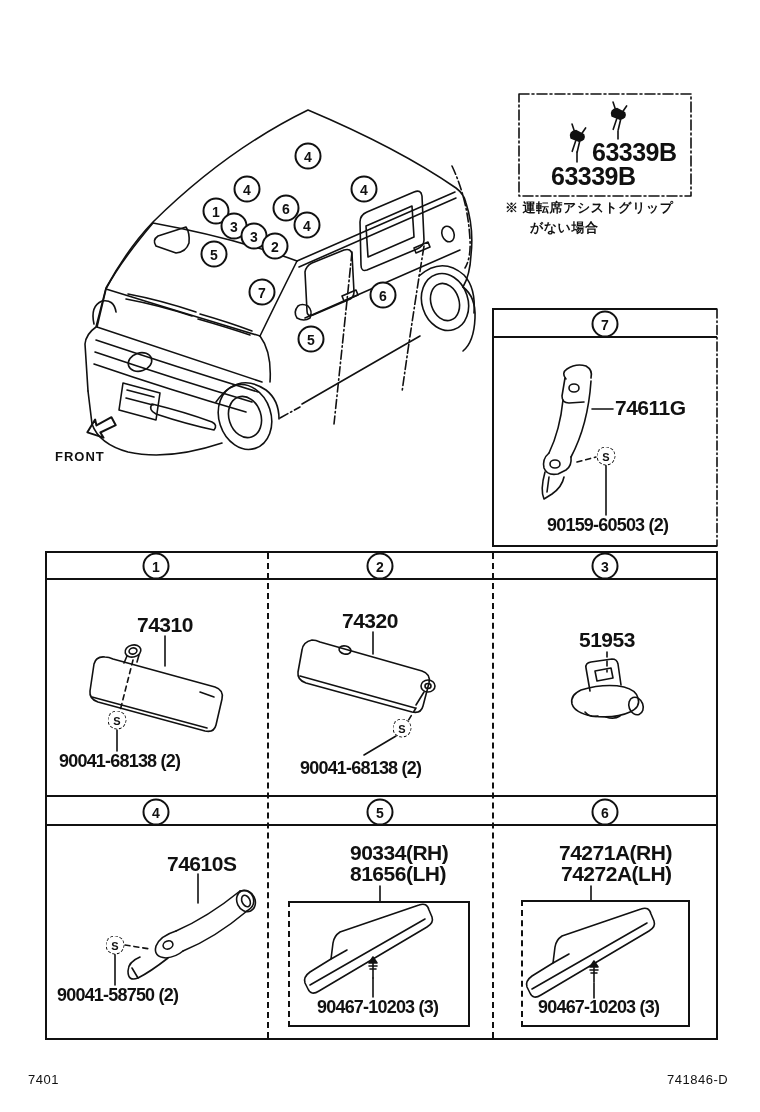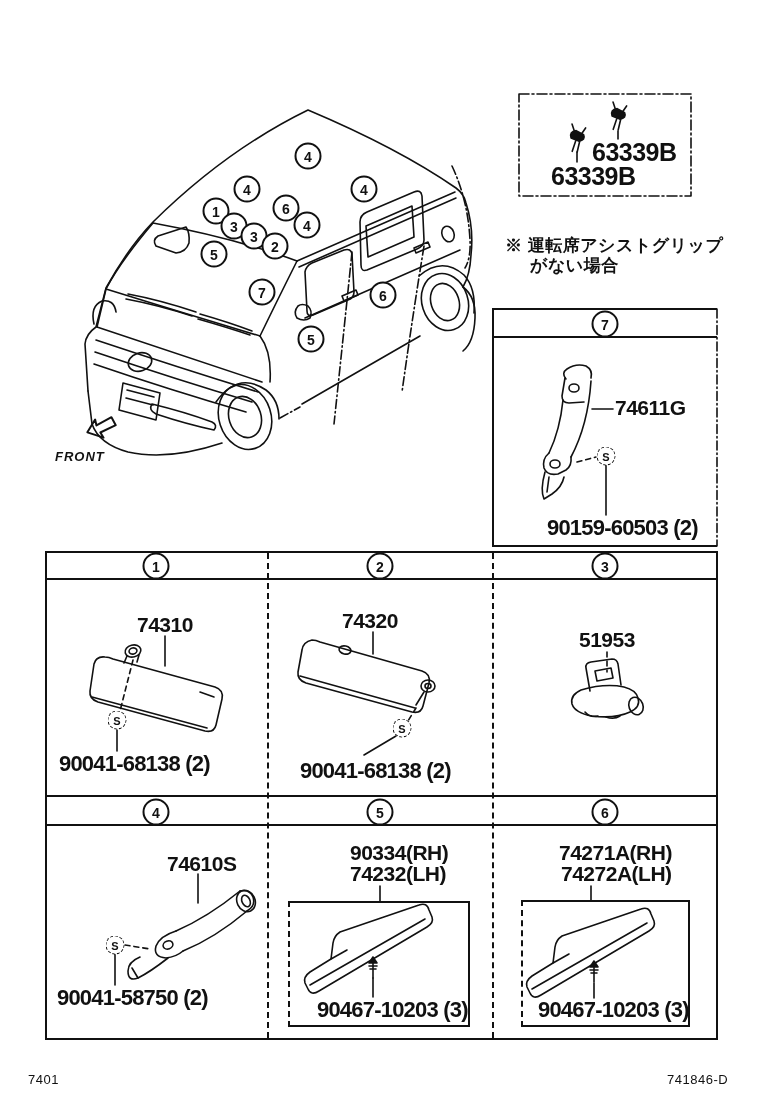--- a/index.html
+++ b/index.html
@@ -1,24 +1,24 @@
 <!DOCTYPE html>
 <html><head>
 <meta charset="utf-8">
 <style>
   html,body{margin:0;padding:0;background:#e8e8e8;}
   .page{position:relative;width:760px;height:1112px;background:#ffffff;color:#111;
         font-family:"Liberation Sans",sans-serif;overflow:hidden;margin:0 auto;}
   #art{position:absolute;left:0;top:0;width:760px;height:1112px;}
   .lbl{position:absolute;white-space:pre;font-weight:700;color:#111;line-height:1.05;}
   .part{font-size:21px;letter-spacing:-0.5px;}
-  .fast{font-size:22px;letter-spacing:-0.8px;}
+  .fast{font-size:18px;letter-spacing:-0.8px;}
   .boxlbl{font-size:25px;letter-spacing:-0.5px;}
-  .note{font-size:17px;font-weight:700;letter-spacing:0.5px;margin-top:36px;}
-  .front{font-size:13px;font-weight:700;letter-spacing:1px;font-style:italic;}
+  .note{font-size:13px;font-weight:700;letter-spacing:0.5px;}
+  .front{font-size:13px;font-weight:700;letter-spacing:1px;}
   .foot{font-size:13px;font-weight:400;letter-spacing:0.5px;}
   .co{position:absolute;width:23px;height:23px;border:2px solid #111;border-radius:50%;
       display:flex;align-items:center;justify-content:center;font-weight:700;font-size:14px;
       transform:translate(-50%,-50%);background:#fff;}
   .sym{position:absolute;width:17px;height:17px;border:1.5px dashed #111;border-radius:50%;
       display:flex;align-items:center;justify-content:center;font-weight:700;font-size:11px;
       transform:translate(-50%,-50%);background:#fff;}
   .panel7{position:absolute;left:492px;top:308px;width:225px;height:239px;
       border:2px solid #111;border-right:none;box-sizing:border-box;}
   .p7head{height:26px;border-bottom:2px solid #111;}
@@ -240,21 +240,21 @@
 
 <div class="lbl part" style="left:342px;top:610px">74320</div>
 <div class="lbl fast" style="left:300px;top:759px">90041-68138 (2)</div>
 
 <div class="lbl part" style="left:579px;top:629px">51953</div>
 
 <div class="lbl part" style="left:167px;top:853px">74610S</div>
 <div class="lbl fast" style="left:57px;top:986px">90041-58750 (2)</div>
 
 <div class="lbl part" style="left:350px;top:842px">90334(RH)</div>
-<div class="lbl part" style="left:350px;top:863px">74232(LH)</div>
+<div class="lbl part" style="left:350px;top:863px">81656(LH)</div>
 <div class="lbl fast" style="left:317px;top:998px">90467-10203 (3)</div>
 
 <div class="lbl part" style="left:559px;top:842px">74271A(RH)</div>
 <div class="lbl part" style="left:561px;top:863px">74272A(LH)</div>
 <div class="lbl fast" style="left:538px;top:998px">90467-10203 (3)</div>
 
 <div class="lbl front" style="left:55px;top:450px">FRONT</div>
 
 <div class="lbl foot" style="left:28px;top:1073px">7401</div>
 <div class="lbl foot" style="left:667px;top:1073px">741846-D</div>

